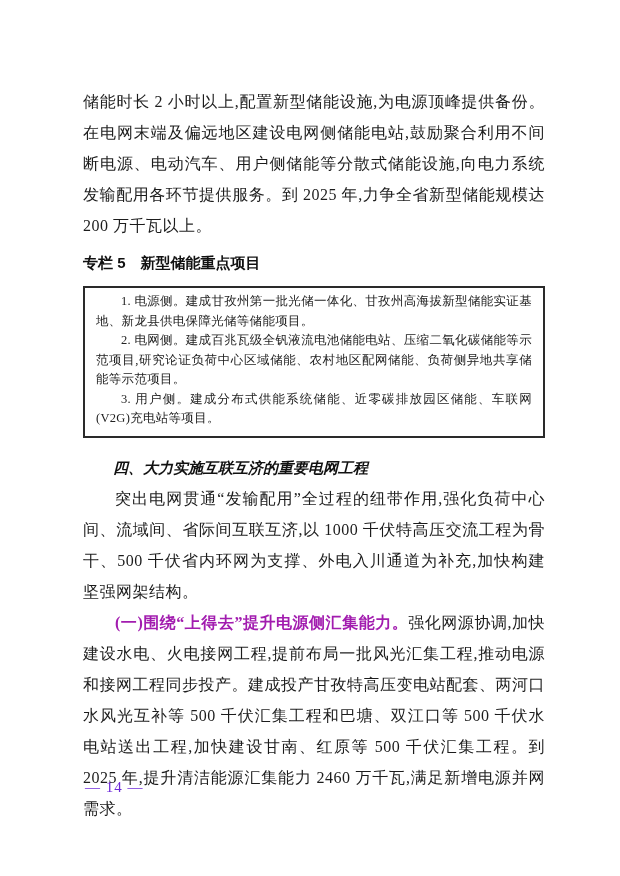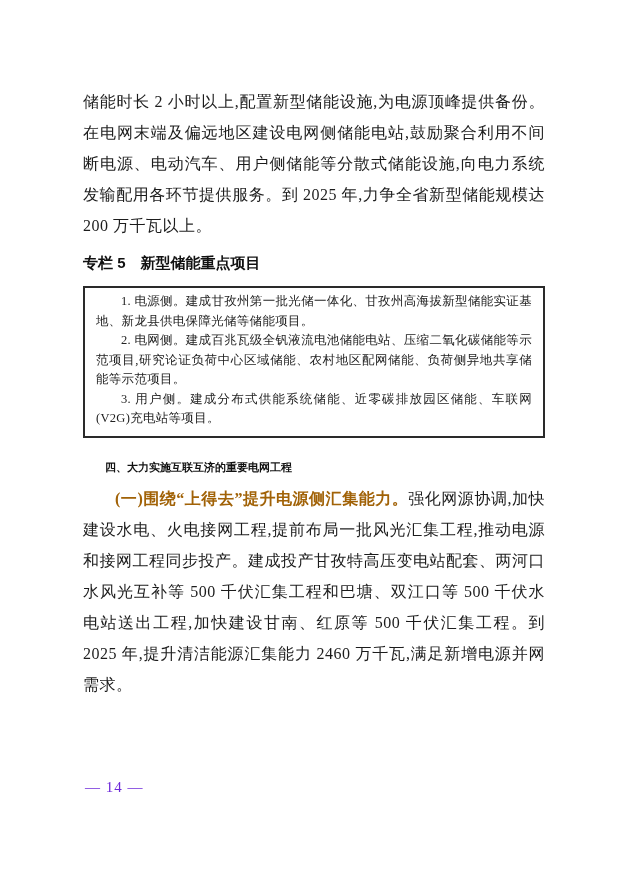--- a/index.html
+++ b/index.html
@@ -50,29 +50,30 @@
     line-height: 19.5px;
     letter-spacing: 0.3px;
     text-align: justify;
     text-indent: 2em;
     margin: 0;
     color: #222;
   }
   .section-heading {
     font-family: "Liberation Sans", sans-serif;
     font-weight: bold;
-    font-size: 11px;
+    font-size: 15px;
     line-height: 31px;
     text-indent: 2em;
     margin: 14px 0 0 0;
     color: #111;
+    font-style: italic;
   }
   .para-lead-bold {
     font-weight: bold;
-    color: #a16207;
+    color: #a21caf;
   }
   .page-footer {
     position: absolute;
     left: 85px;
     top: 779px;
     font-size: 15px;
     letter-spacing: 1px;
     color: #6d28d9;
     font-family: "Liberation Serif", serif;
   }
@@ -88,19 +89,20 @@
     <h3 class="box-title">专栏 5　新型储能重点项目</h3>
 
     <div class="project-box">
       <p class="box-text">1. 电源侧。建成甘孜州第一批光储一体化、甘孜州高海拔新型储能实证基地、新龙县供电保障光储等储能项目。</p>
       <p class="box-text">2. 电网侧。建成百兆瓦级全钒液流电池储能电站、压缩二氧化碳储能等示范项目,研究论证负荷中心区域储能、农村地区配网储能、负荷侧异地共享储能等示范项目。</p>
       <p class="box-text">3. 用户侧。建成分布式供能系统储能、近零碳排放园区储能、车联网(V2G)充电站等项目。</p>
     </div>
 
     <h2 class="section-heading">四、大力实施互联互济的重要电网工程</h2>
 
+    <p class="body-text indent-2em">突出电网贯通“发输配用”全过程的纽带作用,强化负荷中心间、流域间、省际间互联互济,以 1000 千伏特高压交流工程为骨干、500 千伏省内环网为支撑、外电入川通道为补充,加快构建坚强网架结构。</p>
 
     <p class="body-text indent-2em"><span class="para-lead-bold">(一)围绕“上得去”提升电源侧汇集能力。</span><span>强化网源协调,加快建设水电、火电接网工程,提前布局一批风光汇集工程,推动电源和接网工程同步投产。建成投产甘孜特高压变电站配套、两河口水风光互补等 500 千伏汇集工程和巴塘、双江口等 500 千伏水电站送出工程,加快建设甘南、红原等 500 千伏汇集工程。到 2025 年,提升清洁能源汇集能力 2460 万千瓦,满足新增电源并网需求。</span></p>
 
   </div>
 
   <div class="page-footer">— 14 —</div>
 </div>
 
 </body></html>

